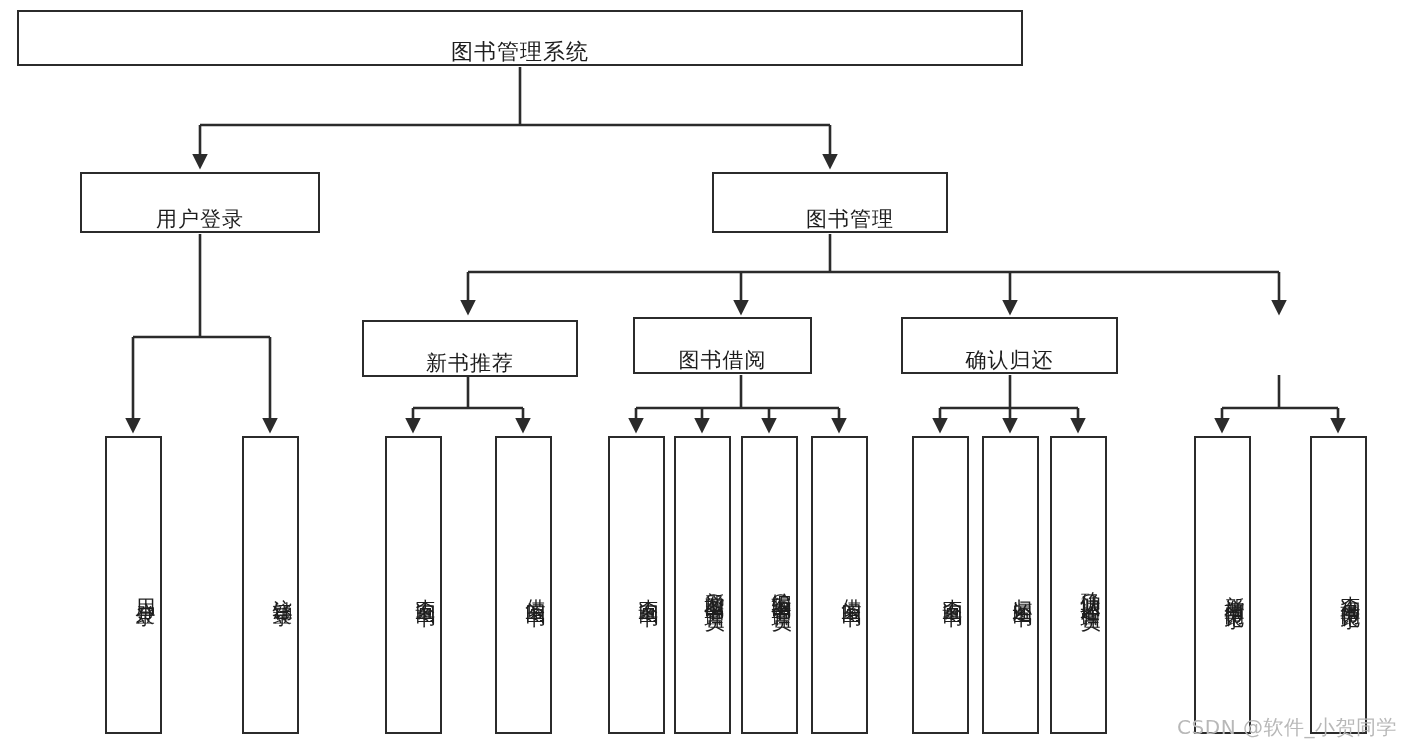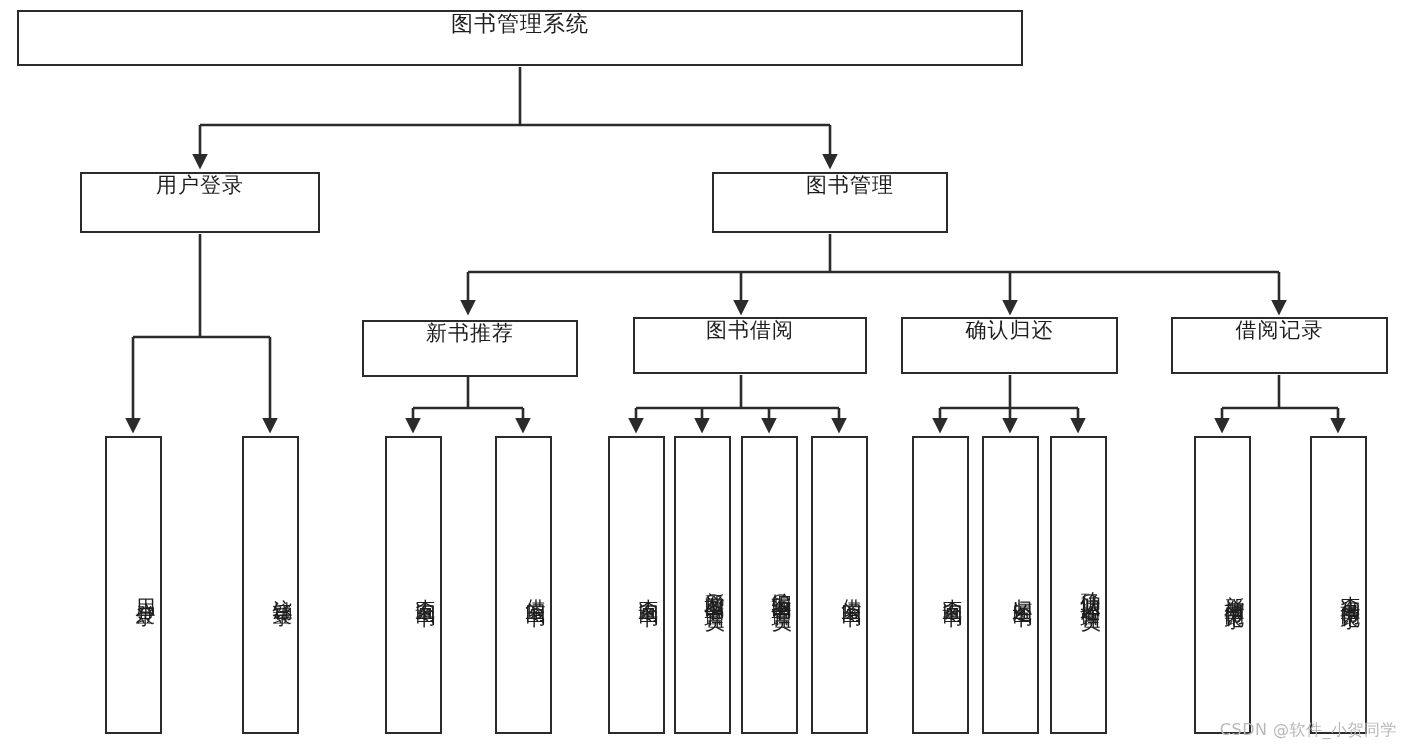--- a/index.html
+++ b/index.html
@@ -25,21 +25,21 @@
     width: 1405px;
     height: 747px;
     pointer-events: none;
   }
   .node {
     position: absolute;
     box-sizing: border-box;
     border: 2px solid #2b2b2b;
     background: #ffffff;
     display: flex;
-    align-items: flex-start;
+    align-items: flex-end;
     justify-content: center;
     color: #1d1d1d;
     z-index: 2;
   }
   .node.h {
     font-size: 21px;
     letter-spacing: 1px;
     line-height: 1.1;
   }
   .node.root {
@@ -55,21 +55,21 @@
     justify-content: center;
   }
   .node.v > span {
     display: block;
     white-space: nowrap;
   }
   .watermark {
     position: absolute;
     right: 8px;
     bottom: 6px;
-    font-size: 16px;
+    font-size: 20px;
     color: #b8b8b8;
     letter-spacing: 0.5px;
     z-index: 5;
     white-space: nowrap;
   }
 </style>
 </head>
 <body>
 
 <div id="canvas">
@@ -132,28 +132,25 @@
   <div class="node h" style="left:80px; top:172px; width:240px; height:61px;">
     <span>用户登录</span>
   </div>
   <div class="node h" style="left:712px; top:172px; width:236px; height:61px;padding-left:40px;">
     <span>图书管理</span>
   </div>
 
   <div class="node h" style="left:362px; top:320px; width:216px; height:57px;">
     <span>新书推荐</span>
   </div>
-  <div class="node h" style="left:633px; top:317px; width:234px; height:57px;">
+  <div class="node h" style="left:633px; top:317px; width:179px; height:57px;">
     <span>图书借阅</span>
   </div>
   <div class="node h" style="left:901px; top:317px; width:217px; height:57px;">
     <span>确认归还</span>
-  </div>
-  <div class="node h" style="left:1171px; top:317px; width:217px; height:57px;">
-    <span>借阅记录</span>
   </div>
 
   <div class="node v" style="left:105px; top:436px; width:57px; height:298px;">
     <span>用户登录</span>
   </div>
   <div class="node v" style="left:242px; top:436px; width:57px; height:298px;">
     <span>注销登录</span>
   </div>
 
   <div class="node v" style="left:385px; top:436px; width:57px; height:298px;">

